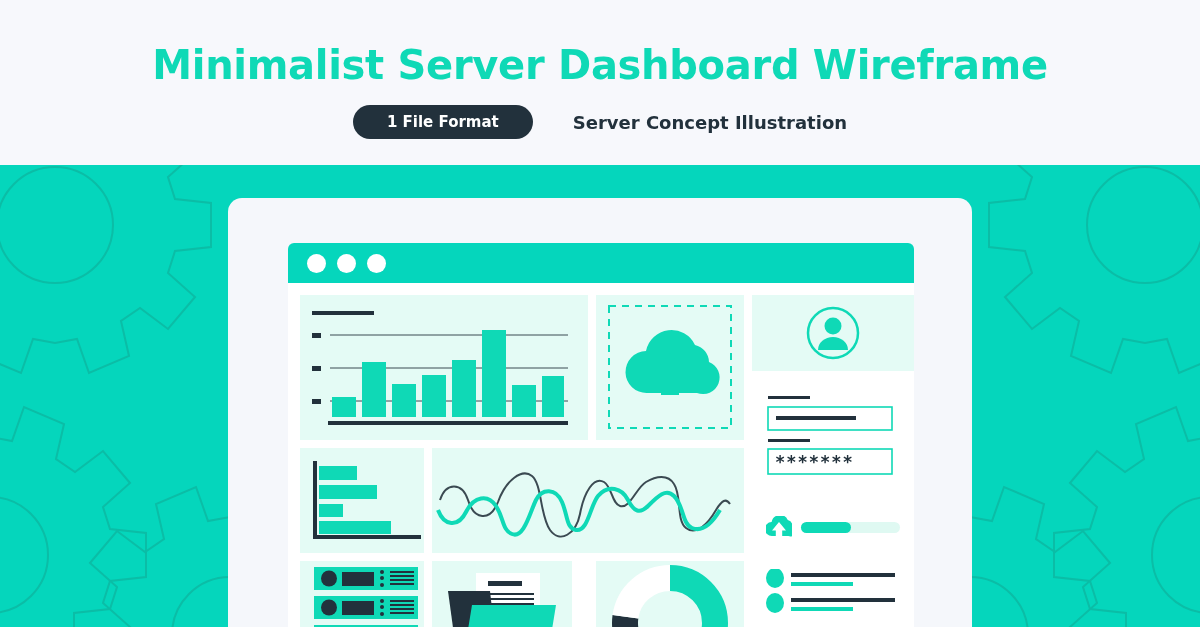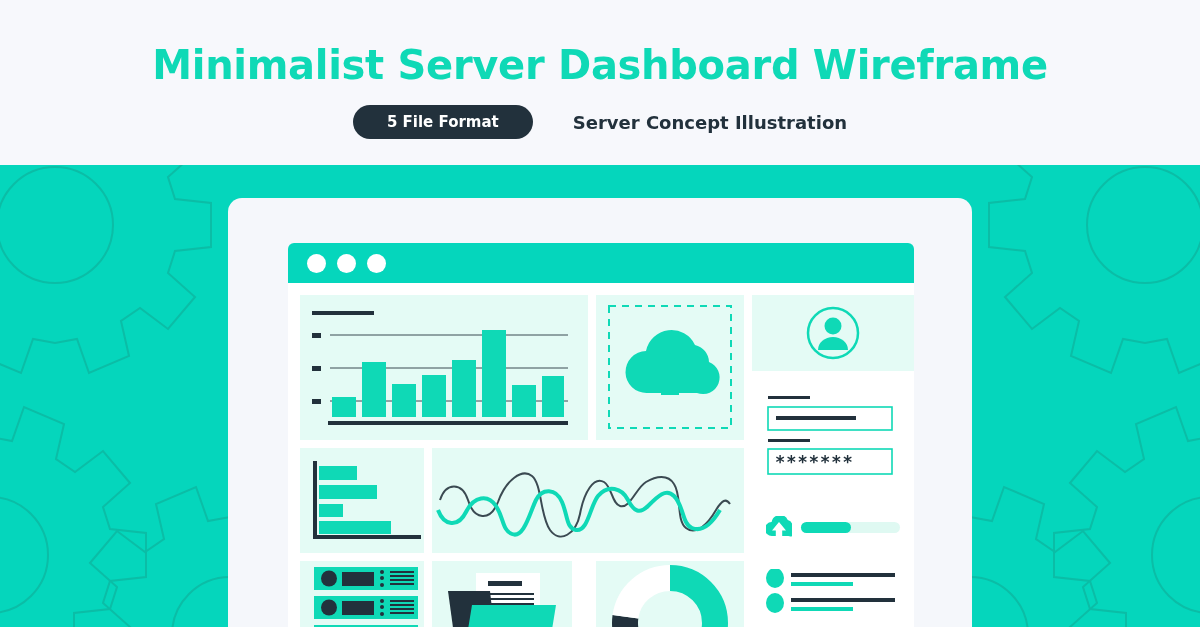--- a/index.html
+++ b/index.html
@@ -105,21 +105,21 @@
   .nowrap { white-space: nowrap; }
 </style>
 </head>
 <body>
 
 <div class="page">
 
   <div class="header">
     <div class="header-title nowrap">Minimalist Server Dashboard Wireframe</div>
     <div class="header-sub">
-      <div class="badge">5 File Format</div>
+      <div class="badge">1 File Format</div>
       <div class="subtitle">Server Concept Illustration</div>
     </div>
   </div>
 
   <div class="stage">
 
     <div class="gears">
       <svg width="1200" height="462" viewBox="0 0 1200 462" aria-hidden="true">
         <defs>
           <g id="gearShape">

